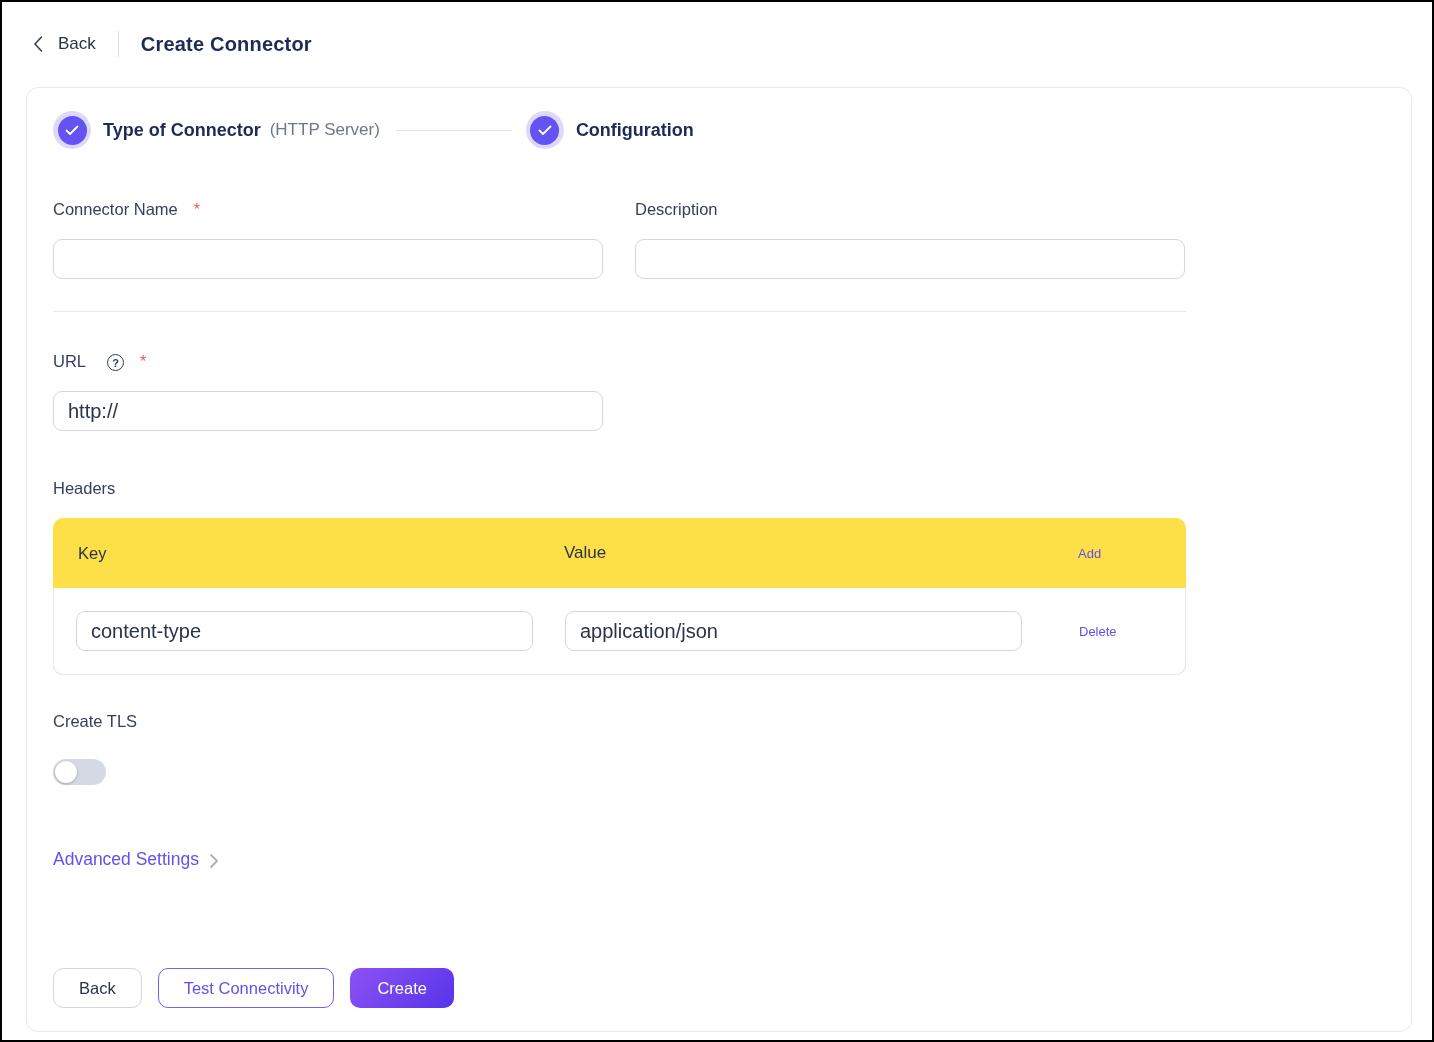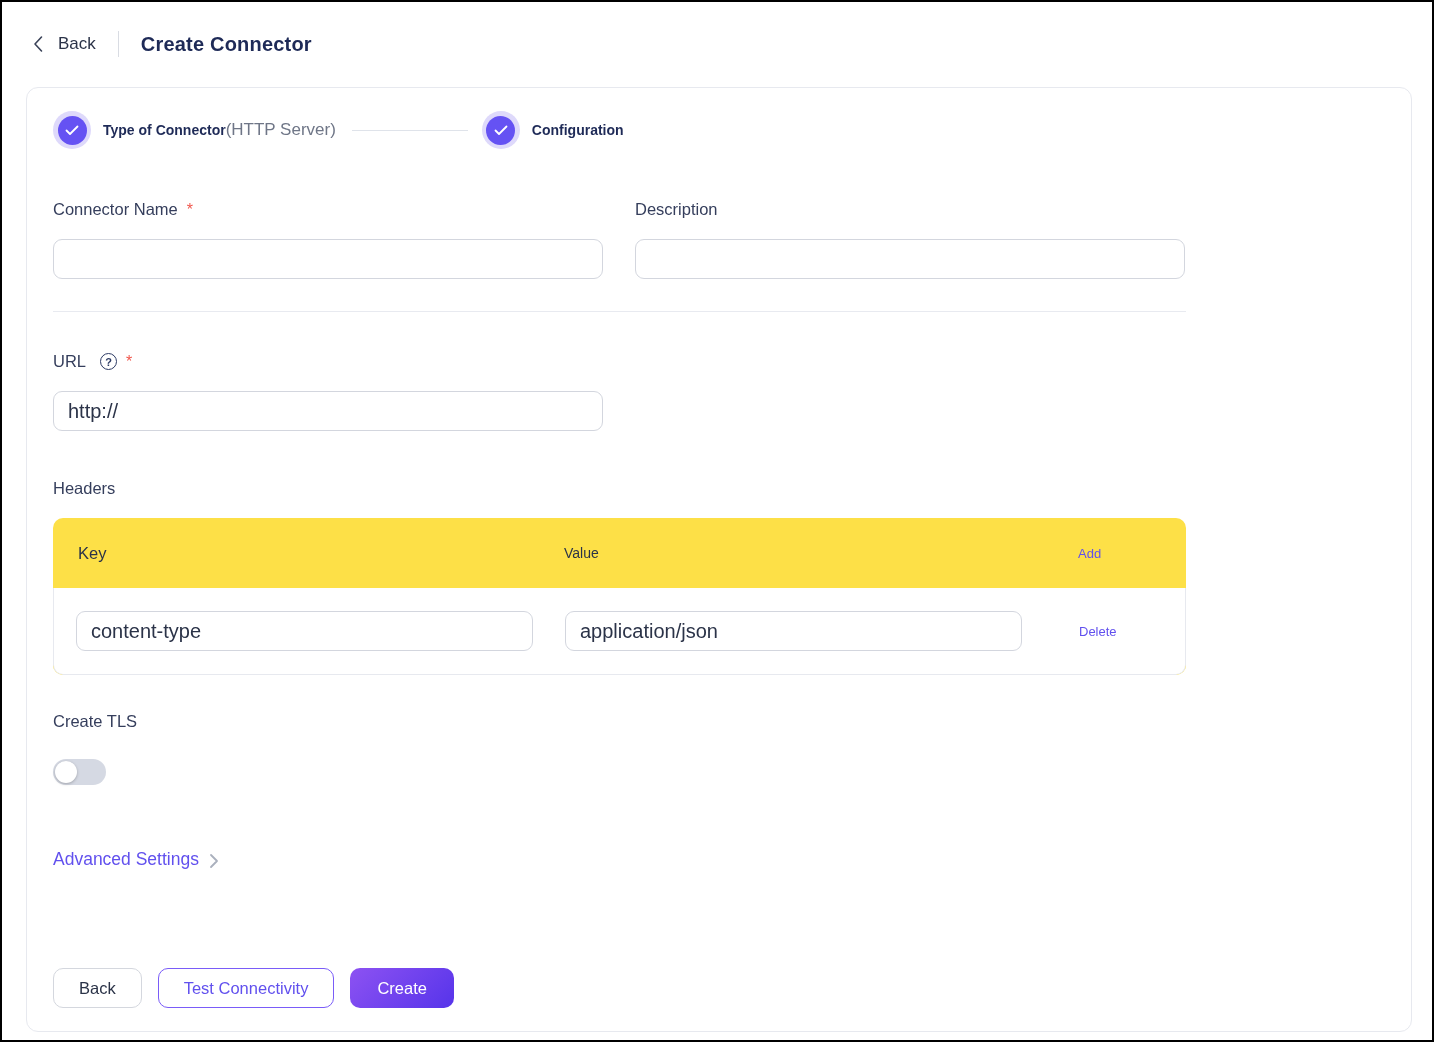--- a/index.html
+++ b/index.html
@@ -40,28 +40,28 @@
   .step { display: flex; align-items: center; }
   .step-circle-halo {
     width: 38px; height: 38px; border-radius: 50%;
     background: #ded9fb; display: flex; align-items: center; justify-content: center;
     flex: none;
   }
   .step-circle {
     width: 29px; height: 29px; border-radius: 50%;
     background: #6552f3; display: flex; align-items: center; justify-content: center;
   }
-  .step-label { font-size: 14px; font-weight: bold; color: #1e2a57; margin-left: 12px; }
-  .step-sublabel { font-size: 17px; color: #6f7687; font-weight: normal; }
+  .step-label { font-size: 18px; font-weight: bold; color: #1e2a57; margin-left: 12px; }
+  .step-sublabel { font-size: 17px; color: #6f7687; margin-left: 9px; font-weight: normal; }
   .step-line { width: 116px; height: 1px; background: #dfe3ea; margin: 0 14px 0 16px; }
 
   
   .field-row { display: flex; gap: 32px; }
   .field-col { width: 550px; }
-  .field-label { font-size: 16.5px; color: #353e5c; display: flex; align-items: center; gap: 7px; }
+  .field-label { font-size: 16.5px; color: #353e5c; display: flex; align-items: flex-end; gap: 14px; }
   .required-star { color: #f0564c; font-size: 16px; margin-left: 2px; }
   .text-input {
     width: 100%; height: 40px; margin-top: 20px;
     border: 1px solid #d3d6de; border-radius: 9px;
     padding: 0 14px; font-size: 20px; color: #2b3348;
     font-family: "Liberation Sans", sans-serif;
     outline: none; background: #fff;
   }
   .section-divider { width: 1133px; height: 1px; background: #e8eaf0; margin: 32px 0 40px 0; }
 
@@ -78,21 +78,21 @@
   
   .headers-table {
     width: 1133px; border-radius: 10px; background: #fde047;
     overflow: hidden;
   }
   .ht-head {
     display: grid; grid-template-columns: 511px 514px 108px;
     align-items: center; height: 70px;
   }
   .ht-head .col-key { padding-left: 25px; font-size: 16.5px; color: #2b3348; }
-  .ht-head .col-value { font-size: 14px; color: #2b3348; }
+  .ht-head .col-value { font-size: 17px; color: #2b3348; }
   .link-btn { color: #6150ee; font-size: 13px; cursor: pointer; text-decoration: none; }
   .ht-row {
     display: grid; grid-template-columns: 511px 514px 108px;
     align-items: center; height: 87px;
     background: #ffffff;
     border: 1px solid #e7e9ef; border-top: none;
     border-radius: 0 0 10px 10px;
   }
   .ht-row .cell-key { padding-left: 22px; }
   .ht-row .text-input { margin-top: 0; width: 457px; }

